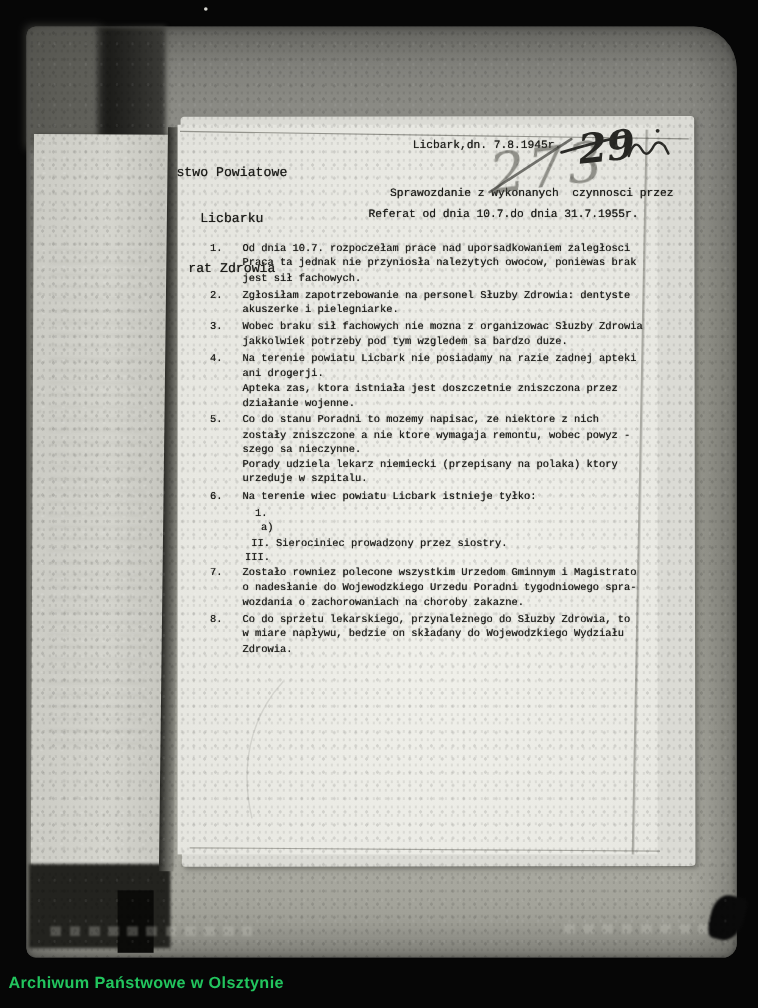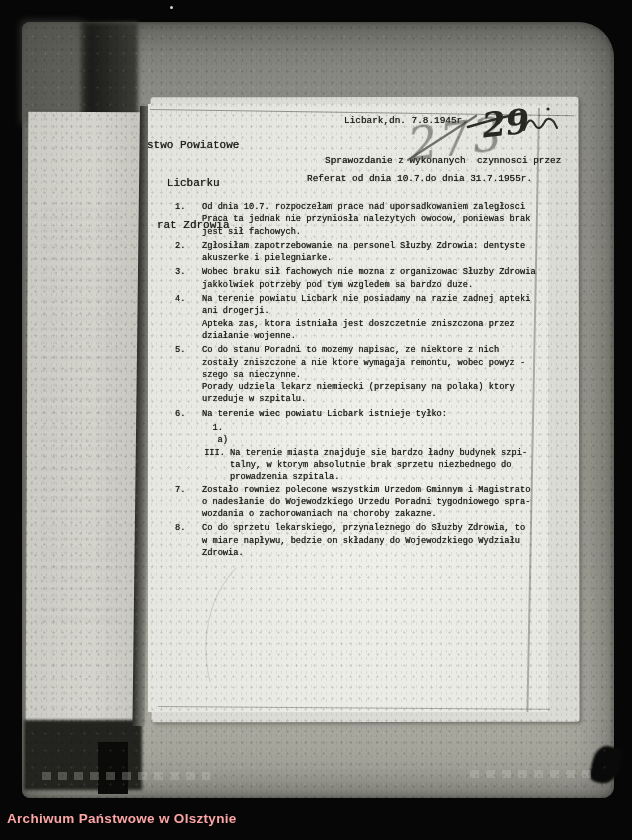--- a/index.html
+++ b/index.html
@@ -90,21 +90,21 @@
   .item > .num{width:22px;margin-right:5px;flex:none;}
   .item > .body{flex:1;white-space:pre;}
   .sub{display:flex;margin-bottom:0;}
   .sub > .num{flex:none;text-align:right;padding-right:5px;}
   .sub > .body{flex:1;white-space:pre;}
   .lv-a > .num{width:48px;}
   .lv-b > .num{width:53px;}
   .lv-c > .num{width:50px;}
   
   .caption{position:absolute;left:7px;top:811px;font-size:13.5px;font-weight:bold;
-    color:#fca5a5;letter-spacing:.3px;font-family:"Liberation Sans",sans-serif;}
+    color:#22c55e;letter-spacing:.3px;font-family:"Liberation Sans",sans-serif;}
 </style>
 </head>
 <body>
 
 <div class="stage">
 
   <div class="backing"></div>
   <div class="dark-col"></div>
   <div class="left-dim"></div>
 
@@ -180,24 +180,25 @@
         <span class="num">6.</span>
         <span class="body">Na terenie wiec powiatu Licbark istnieje tyłko:</span>
       </div>
       <div class="sub lv-a">
         <span class="num">1.</span>
       </div>
       <div class="sub lv-b">
         <span class="num">a)</span>
       </div>
       <div class="sub lv-c">
+        <span class="num">II.</span>
+        <span class="body">Sierociniec prowadzony przez siostry.</span>
+      </div>
+      <div class="sub lv-c">
         <span class="num">III.</span>
-        <span class="body">Na terenie miasta znajduje sie bardzo ładny budynek szpi-
-talny, w ktorym absolutnie brak sprzetu niezbednego do
-prowadzenia szpitala.</span>
       </div>
       <div class="item">
         <span class="num">7.</span>
         <span class="body">Zostało rowniez polecone wszystkim Urzedom Gminnym i Magistrato
 o nadesłanie do Wojewodzkiego Urzedu Poradni tygodniowego spra-
 wozdania o zachorowaniach na choroby zakazne.</span>
       </div>
       <div class="item">
         <span class="num">8.</span>
         <span class="body">Co do sprzetu lekarskiego, przynaleznego do Słuzby Zdrowia, to

